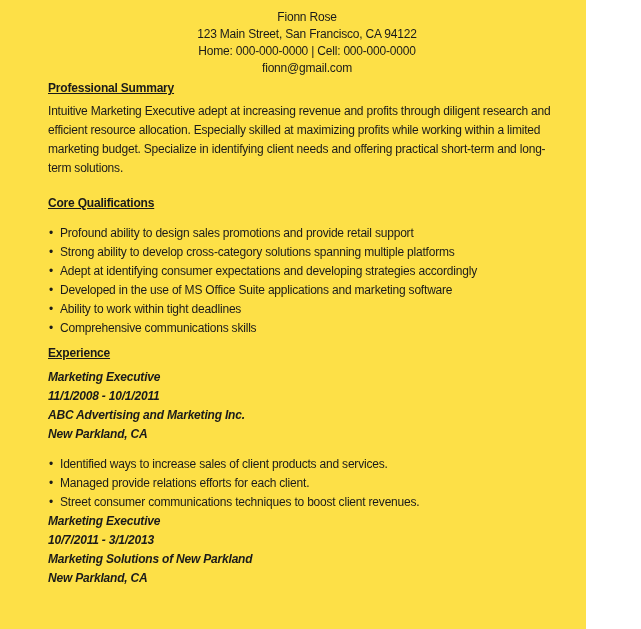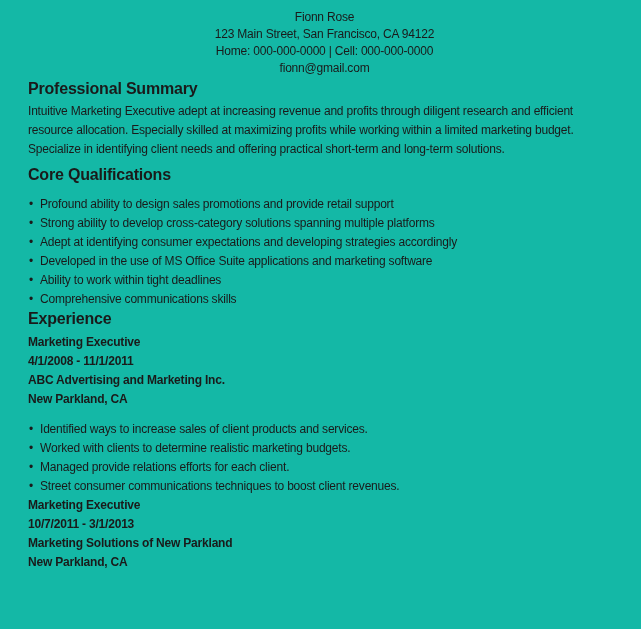--- a/index.html
+++ b/index.html
@@ -11,68 +11,69 @@
     width: 641px;
     height: 629px;
     overflow: hidden;
     font-family: "Liberation Sans", "DejaVu Sans", sans-serif;
     font-size: 12px;
     letter-spacing: -0.2px;
     color: #1a1a1a;
   }
   .page {
     box-sizing: border-box;
-    width: 641px;
+    width: 586px;
     height: 629px;
-    padding: 9px 20px 0 28px;
-    background: #14b8a6;
+    padding: 9px 20px 0 48px;
+    background: #fde047;
   }
   .doc-header {
     text-align: center;
     line-height: 17px;
   }
   .doc-header div {
     white-space: nowrap;
   }
   .section-heading {
     font-weight: bold;
     line-height: 19px;
     margin: 0;
-    font-size: 16px;
+    font-size: 12px;
+    text-decoration: underline;
   }
   .heading-summary { margin-top: 2px; }
   .summary-text {
     line-height: 19px;
     margin: 4px 0 0 0;
   }
-  .heading-qualifications { margin-top: 6px; }
+  .heading-qualifications { margin-top: 16px; }
   ul.bullet-list {
     list-style: none;
     margin: 11px 0 0 0;
     padding: 0;
   }
   ul.bullet-list li {
     position: relative;
     padding-left: 12px;
     line-height: 19px;
     white-space: nowrap;
   }
   ul.bullet-list li::before {
     content: "\2022";
     position: absolute;
     left: 1px;
     top: 0;
   }
-  .heading-experience { margin-top: 0; }
+  .heading-experience { margin-top: 6px; }
   .job-header {
     margin-top: 5px;
     font-weight: bold;
     line-height: 19px;
   }
-  .job-header div { white-space: nowrap; }
+  .job-header div { white-space: nowrap; font-style: italic; }
   .job-header-2 { margin-top: 0; }
 </style>
 </head>
 <body>
 
 <div class="page">
 
   <div class="doc-header">
     <div>Fionn Rose</div>
     <div>123 Main Street, San Francisco, CA 94122</div>
@@ -90,27 +91,26 @@
     <li>Adept at identifying consumer expectations and developing strategies accordingly</li>
     <li>Developed in the use of MS Office Suite applications and marketing software</li>
     <li>Ability to work within tight deadlines</li>
     <li>Comprehensive communications skills</li>
   </ul>
 
   <div class="section-heading heading-experience">Experience</div>
 
   <div class="job-header">
     <div>Marketing Executive</div>
-    <div>4/1/2008 - 11/1/2011</div>
+    <div>11/1/2008 - 10/1/2011</div>
     <div>ABC Advertising and Marketing Inc.</div>
     <div>New Parkland, CA</div>
   </div>
   <ul class="bullet-list">
     <li>Identified ways to increase sales of client products and services.</li>
-    <li>Worked with clients to determine realistic marketing budgets.</li>
     <li>Managed provide relations efforts for each client.</li>
     <li>Street consumer communications techniques to boost client revenues.</li>
   </ul>
 
   <div class="job-header job-header-2">
     <div>Marketing Executive</div>
     <div>10/7/2011 - 3/1/2013</div>
     <div>Marketing Solutions of New Parkland</div>
     <div>New Parkland, CA</div>
   </div>

